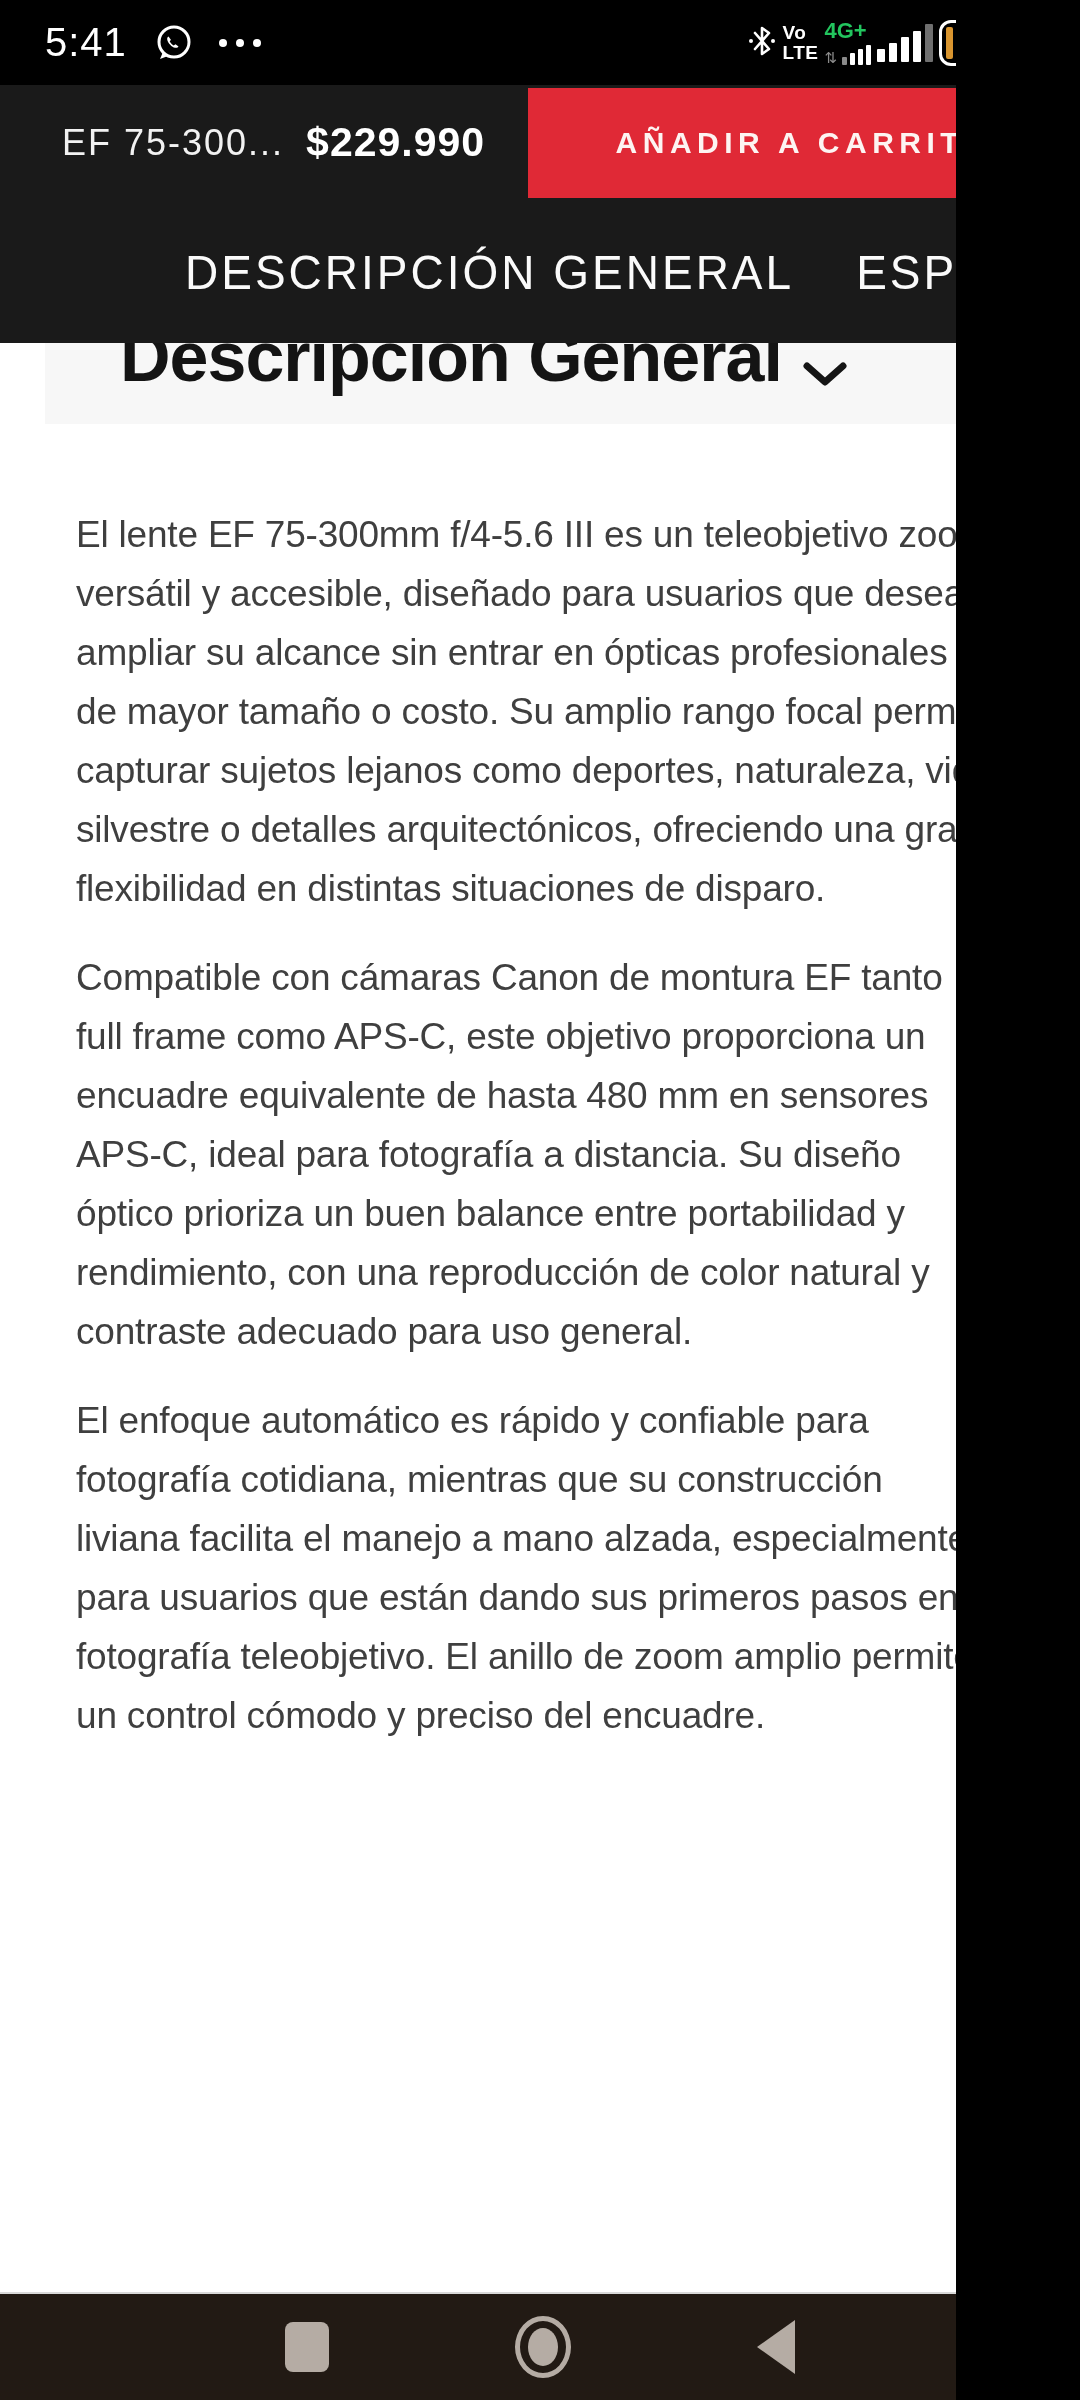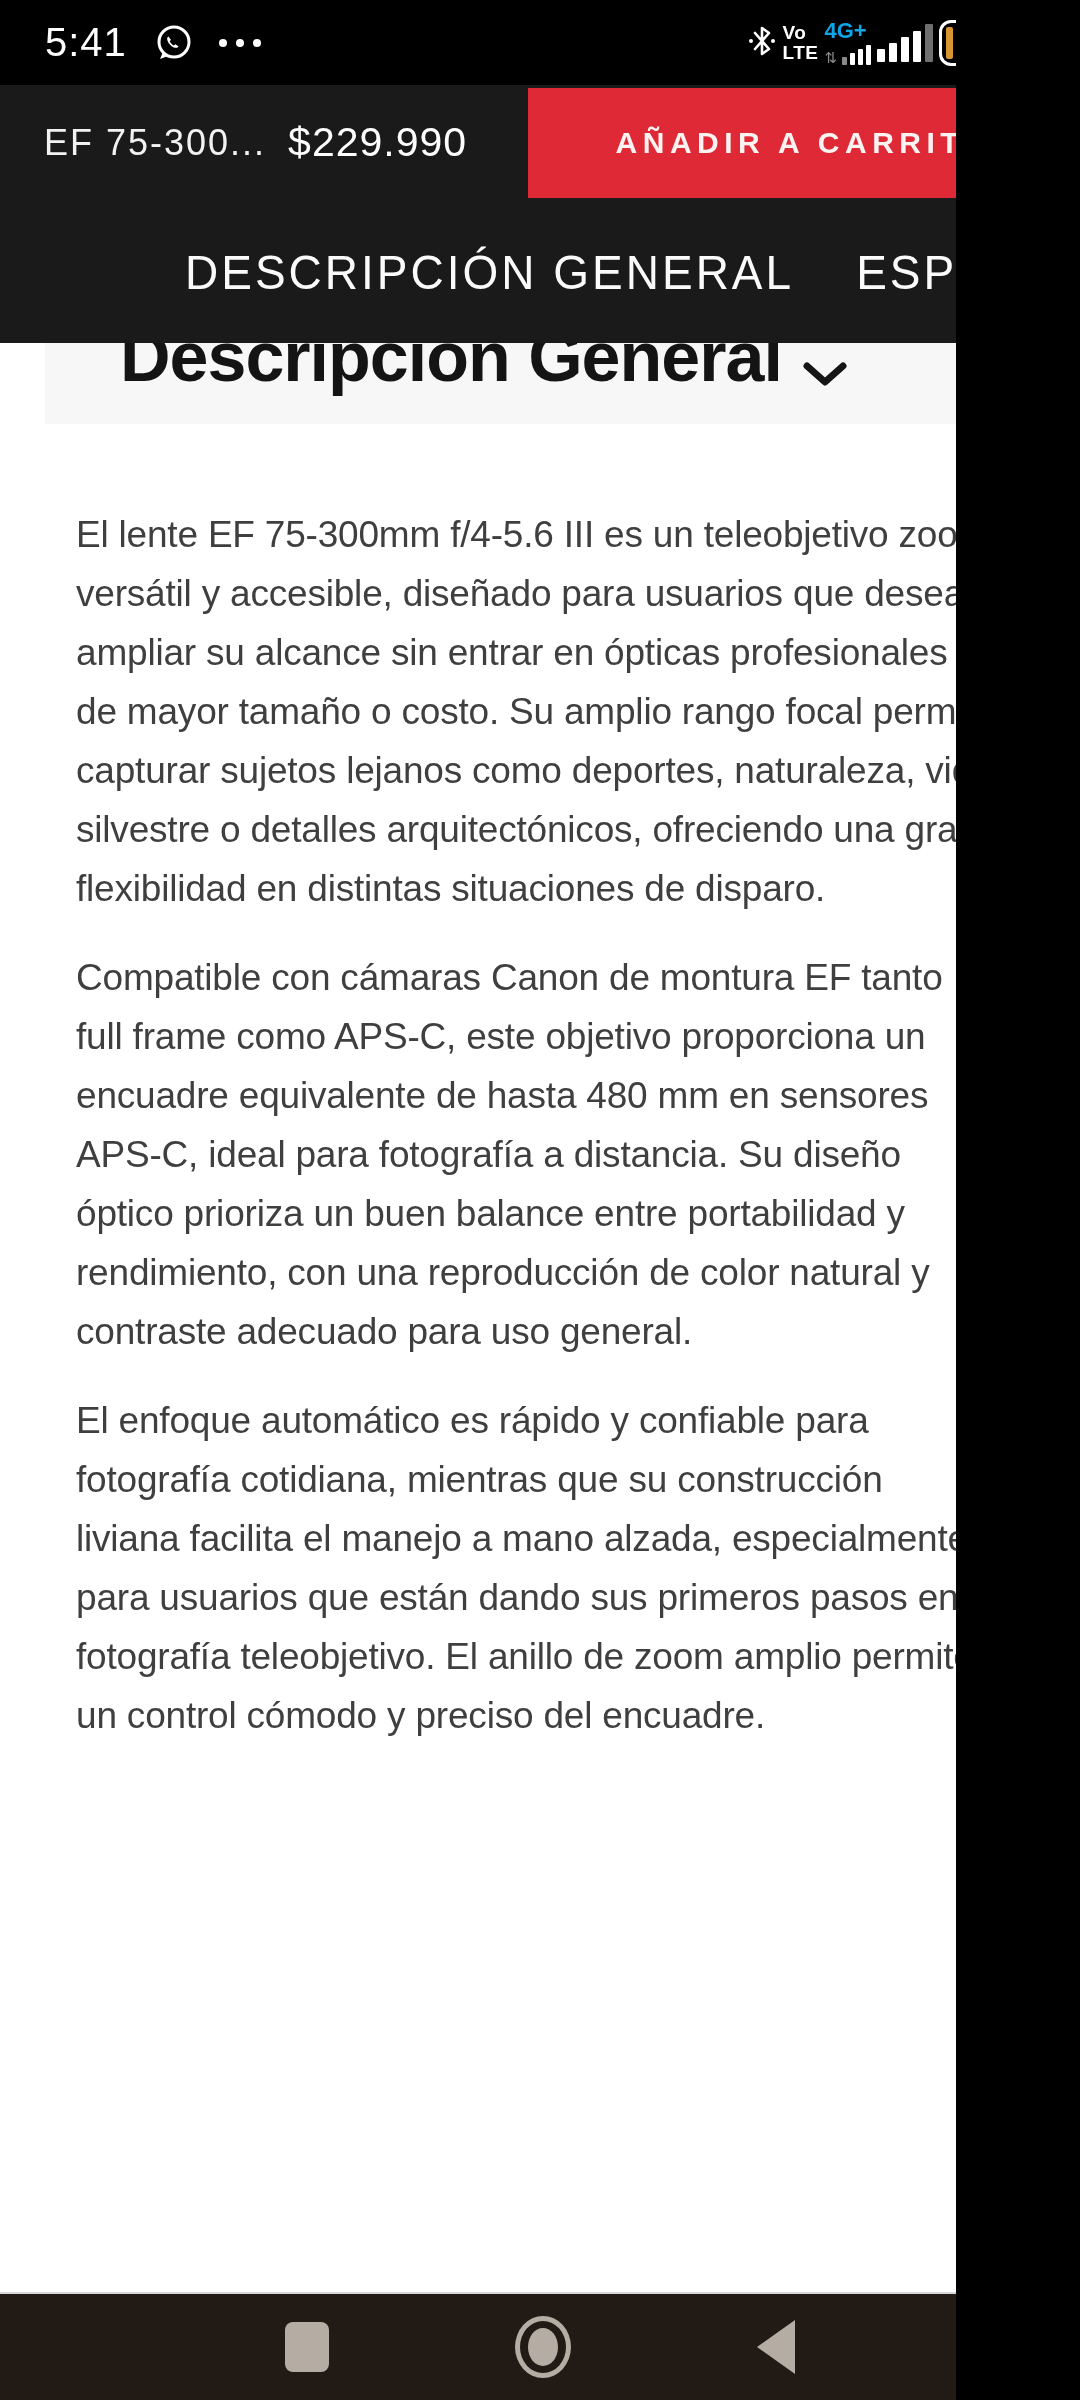--- a/index.html
+++ b/index.html
@@ -11,40 +11,40 @@
               display:flex;align-items:center;padding:0 55px 0 45px;box-sizing:border-box;z-index:20;}
   .sb-time{color:#fff;font-size:40px;font-weight:500;letter-spacing:1px;}
   .sb-wa{margin-left:26px;display:flex;align-items:center;}
   .sb-dots{margin-left:24px;display:flex;gap:9px;align-items:center;}
   .sb-dots i{width:8px;height:8px;border-radius:50%;background:#fff;display:block;}
   .sb-spacer{flex:1;}
   .sb-right{display:flex;align-items:center;gap:6px;}
   .volte{display:flex;flex-direction:column;line-height:20px;color:#fff;font-weight:700;
          font-size:19px;letter-spacing:0.5px;}
   .netblock{display:flex;flex-direction:column;align-items:flex-start;line-height:1;}
-  .netblock .g4{color:#0ea5e9;font-size:22px;font-weight:700;margin-bottom:3px;}
+  .netblock .g4{color:#22c55e;font-size:22px;font-weight:700;margin-bottom:3px;}
   .subsig{display:flex;align-items:flex-end;gap:3px;}
   .arr{color:#8b8b8b;font-size:15px;line-height:15px;margin-right:2px;}
   .bars{display:flex;align-items:flex-end;gap:3px;}
   .bars i{display:block;width:6px;background:#fff;border-radius:1px;}
   .bars.small i{width:5px;}
   .bigbars{display:flex;align-items:flex-end;gap:4px;}
   .bigbars i{display:block;width:8px;background:#fff;border-radius:1px;}
   .battery{position:relative;display:flex;align-items:center;}
   .batt-body{width:78px;height:46px;border:3px solid #ffffff;border-radius:12px;
              display:flex;align-items:center;justify-content:center;position:relative;box-sizing:border-box;}
   .batt-fill{position:absolute;left:4px;top:4px;width:7px;height:32px;background:#d9952f;border-radius:2px;}
   .batt-num{color:#fff;font-size:28px;font-weight:500;}
   .batt-nub{width:6px;height:18px;background:#fff;border-radius:0 3px 3px 0;margin-left:2px;}
 
   
   .app-header{position:absolute;top:85px;left:0;width:1080px;height:258px;background:#1a1a1a;z-index:10;}
-  .product-row{position:relative;height:115px;display:flex;align-items:center;padding-left:44px;box-sizing:border-box;}
+  .product-row{position:relative;height:115px;display:flex;align-items:center;padding-left:62px;box-sizing:border-box;}
   .product-name{color:#f2f2f2;font-size:36px;font-weight:400;letter-spacing:2px;white-space:nowrap;}
-  .price{color:#ffffff;font-size:41px;font-weight:400;letter-spacing:1px;margin-left:22px;white-space:nowrap;text-align:right;}
+  .price{color:#ffffff;font-size:41px;font-weight:700;letter-spacing:1px;margin-left:22px;white-space:nowrap;text-align:right;}
   .cart-button{position:absolute;right:0;top:3px;width:552px;height:110px;background:#e02936;border:none;
                color:#fdf4f2;font-family:"Liberation Sans",sans-serif;font-size:30px;font-weight:700;
                letter-spacing:5.5px;display:flex;align-items:center;justify-content:center;cursor:pointer;}
   .tabs-row{height:143px;display:flex;align-items:center;padding-left:185px;gap:62px;
             overflow:hidden;white-space:nowrap;box-sizing:border-box;}
   .tab{color:#fafafa;font-size:46px;font-weight:400;letter-spacing:3px;transform:scaleY(1.05);cursor:pointer;}
 
   
   .accordion{position:absolute;top:302px;left:45px;width:990px;height:122px;background:#f7f7f7;z-index:1;cursor:pointer;}
   .accordion h2{margin:0;padding:8px 0 0 75px;font-size:70px;font-weight:700;color:#141414;

